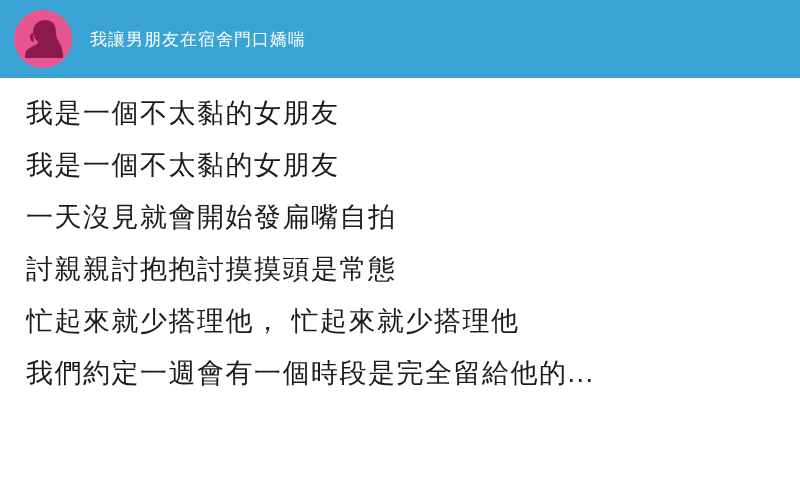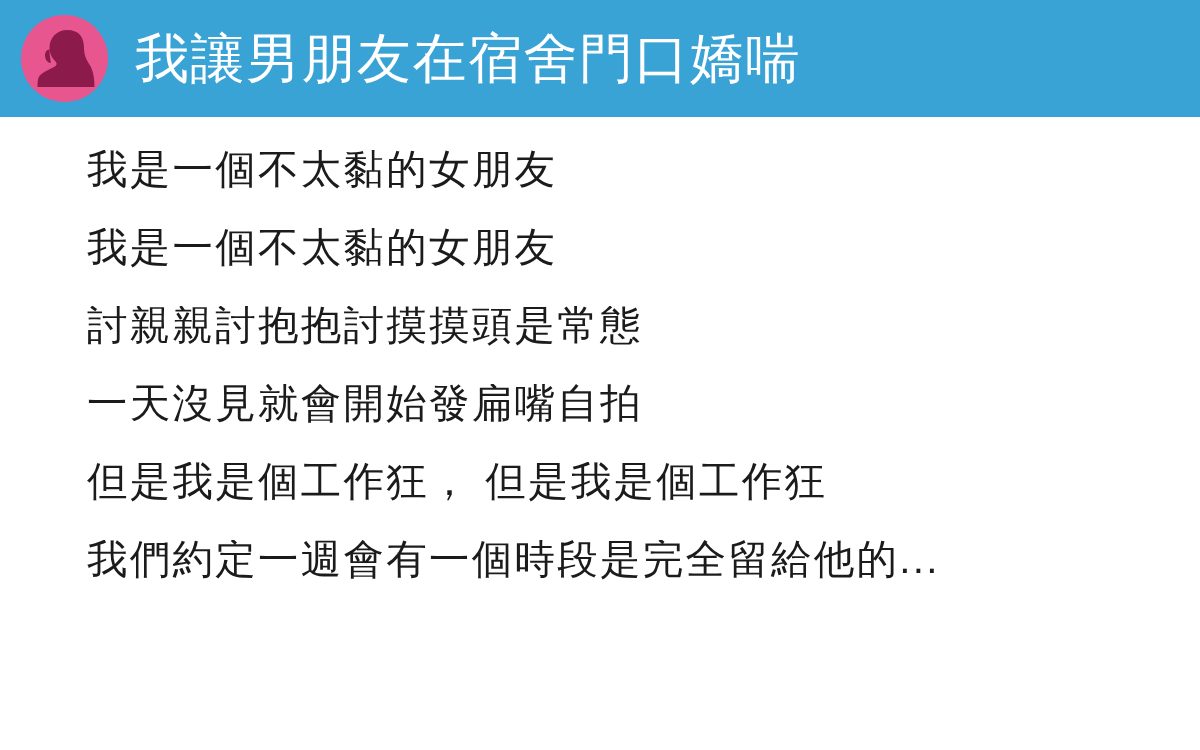--- a/index.html
+++ b/index.html
@@ -37,40 +37,39 @@
     justify-content: center;
     flex: 0 0 auto;
     position: relative;
     overflow: hidden;
   }
   .avatar svg {
     display: block;
   }
   .header-title {
     color: #ffffff;
-    font-size: 36px;
+    font-size: 17px;
     line-height: 1;
     margin-left: 18px;
     letter-spacing: 1px;
     white-space: nowrap;
     font-weight: normal;
   }
   .body-text {
     padding: 22px 26px 0 26px;
     box-sizing: border-box;
   }
   .line {
     font-size: 27px;
     line-height: 1;
     color: #1b1b1b;
     letter-spacing: 1.5px;
     margin-bottom: 25px;
     white-space: nowrap;
     overflow: hidden;
-    margin-left: 32px;
   }
   .line:last-child {
     margin-bottom: 0;
   }
 </style>
 </head>
 <body>
 
 <div class="page">
 
@@ -83,19 +82,19 @@
           <path d="M19 23c-2 0-3 2-3 4 0 3 2 5 4 5 0 0-1-5-1-9z" fill="#8c1a4a"></path>
         </svg>
       </span>
     </div>
     <div class="header-title">我讓男朋友在宿舍門口嬌喘</div>
   </div>
 
   <div class="body-text">
     <div class="line">我是一個不太黏的女朋友</div>
     <div class="line">我是一個不太黏的女朋友</div>
+    <div class="line">一天沒見就會開始發扁嘴自拍</div>
     <div class="line">討親親討抱抱討摸摸頭是常態</div>
-    <div class="line">一天沒見就會開始發扁嘴自拍</div>
-    <div class="line">但是我是個工作狂， 但是我是個工作狂</div>
+    <div class="line">忙起來就少搭理他， 忙起來就少搭理他</div>
     <div class="line">我們約定一週會有一個時段是完全留給他的...</div>
   </div>
 
 </div>
 
 </body></html>

